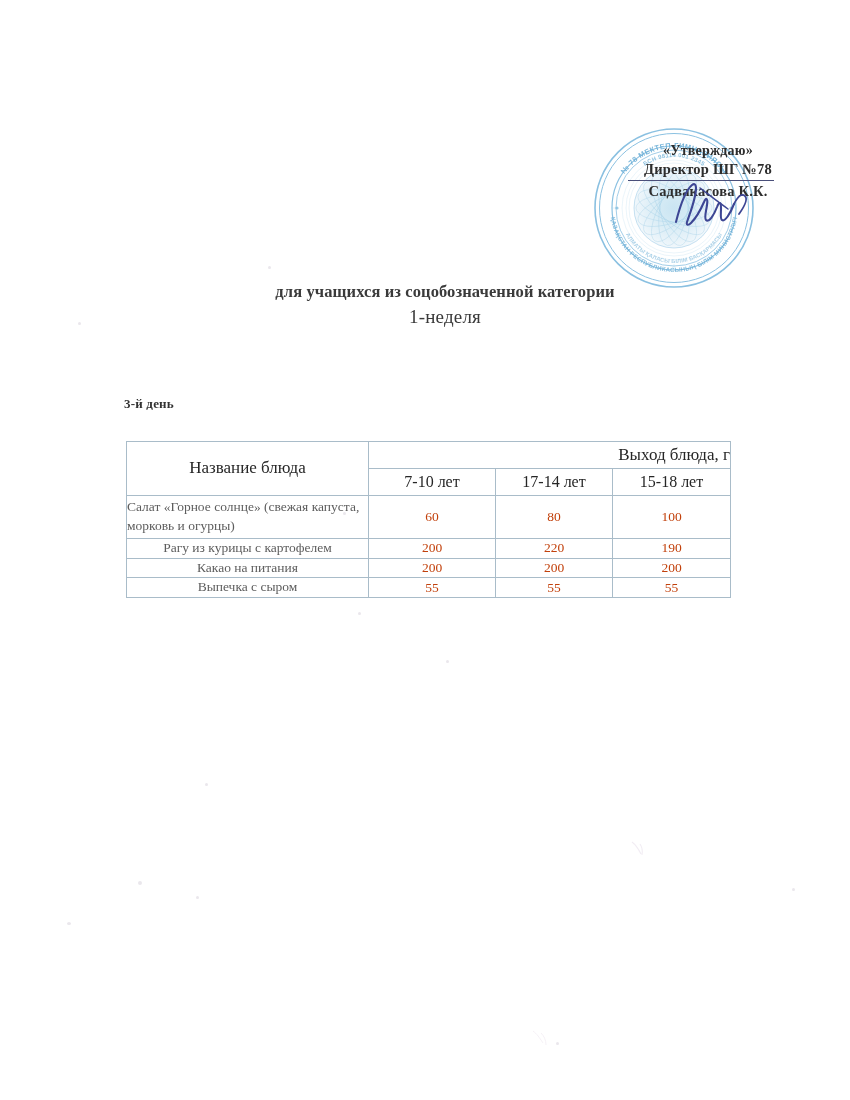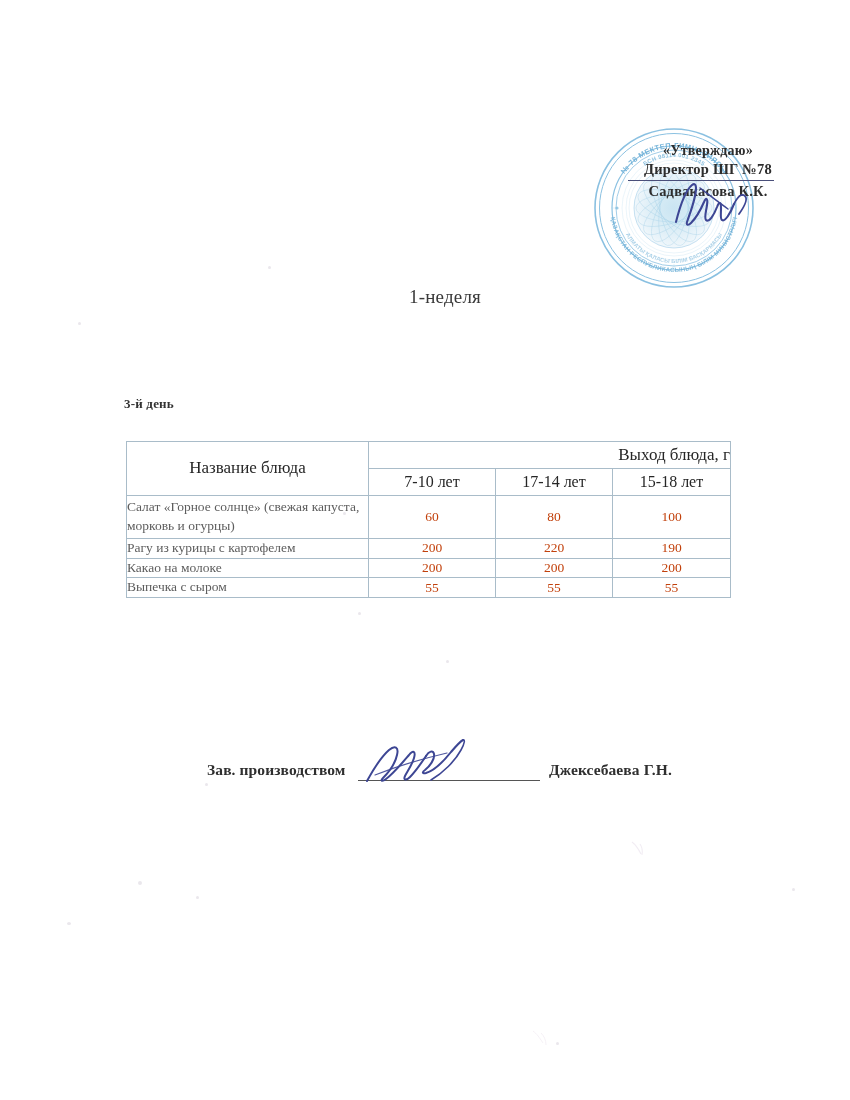--- a/index.html
+++ b/index.html
@@ -178,21 +178,21 @@
     font-size: 13.5px;
     color: #c2410c;
     text-align: center;
     padding: 7px 0 8px 0;
     vertical-align: top;
   }
   .td-num.mid { vertical-align: middle; }
   tr.row-tall .td-dish,
   tr.row-tall .td-num { height: 42px; }
   tr.row-std .td-dish,
-  tr.row-std .td-num { height: 18px; }
+  tr.row-std .td-num { height: 18px; text-align: center; }
 
   
   #production-signature-block {
     position: absolute;
     left: 207px;
     top: 753px;
     width: 500px;
     height: 46px;
   }
   #prod-label {
@@ -333,20 +333,21 @@
     <svg id="director-signature" viewBox="0 0 86 46" aria-hidden="true">
       <g fill="none" stroke="#3d4694" stroke-width="2.1" stroke-linecap="round" stroke-linejoin="round">
         <path d="M6 40 C10 24, 16 8, 22 3 C26 0, 27 5, 25 14 C23 24, 19 34, 17 40 C16 43, 18 44, 21 41 C26 36, 31 27, 34 20 C36 15, 38 16, 37 23 C36 30, 34 36, 36 38 C39 41, 44 33, 47 25 C49 19, 51 20, 51 26 C51 32, 50 37, 52 38 C55 40, 60 32, 64 22"></path>
         <path d="M30 6 C38 12, 48 20, 58 27" stroke-width="1.5"></path>
         <path d="M64 22 C68 14, 72 11, 75 14 C78 17, 74 25, 69 32" stroke-width="1.8"></path>
       </g>
     </svg>
   </div>
 
   <div id="doc-title-block">
+    <div class="t-cat">для учащихся из соцобозначенной категории</div>
     <div class="t-week">1-неделя</div>
   </div>
 
   <div id="day-heading">3-й день</div>
 
   <table id="menu-table">
     <colgroup>
       <col class="c-dish">
         <col class="c-a1">
         <col class="c-a2">
@@ -370,41 +371,28 @@
         <td class="td-num">80</td>
         <td class="td-num">100</td>
       </tr>
       <tr class="row-std">
         <td class="td-dish">Рагу из курицы с картофелем</td>
         <td class="td-num mid">200</td>
         <td class="td-num mid">220</td>
         <td class="td-num mid">190</td>
       </tr>
       <tr class="row-std">
-        <td class="td-dish">Какао на молоке</td>
+        <td class="td-dish">Какао на питания</td>
         <td class="td-num mid">200</td>
         <td class="td-num mid">200</td>
         <td class="td-num mid">200</td>
       </tr>
       <tr class="row-std">
         <td class="td-dish">Выпечка с сыром</td>
         <td class="td-num mid">55</td>
         <td class="td-num mid">55</td>
         <td class="td-num mid">55</td>
       </tr>
     </tbody>
   </table>
 
-  <div id="production-signature-block">
-    <div id="prod-label">Зав. производством</div>
-    <div id="prod-sig-rule"></div>
-    <svg id="prod-signature-mark" viewBox="0 0 150 46" aria-hidden="true">
-      <g fill="none" stroke="#3d4694" stroke-width="2" stroke-linecap="round" stroke-linejoin="round">
-        <path d="M12 44 C18 33, 26 20, 34 13 C40 8, 44 10, 42 18 C40 27, 33 36, 28 41 C25 44, 27 45, 31 42 C39 36, 48 25, 54 18 C58 13, 61 14, 59 21 C57 28, 52 35, 50 39 C48 43, 51 44, 55 40 C61 34, 67 25, 71 19"></path>
-        <path d="M71 19 C74 14, 78 13, 79 17 C80 22, 75 29, 70 33 C67 35, 67 37, 71 36 C78 34, 88 25, 96 15 C102 8, 106 4, 108 3"></path>
-        <path d="M108 3 C110 2, 110 6, 106 13 C100 24, 88 36, 76 43" stroke-width="1.6"></path>
-        <path d="M20 38 C40 30, 66 22, 92 16" stroke-width="1.2" opacity=".9"></path>
-      </g>
-    </svg>
-    <div id="prod-name">Джексебаева Г.Н.</div>
-  </div>
 
 </div>
 
 </body></html>

